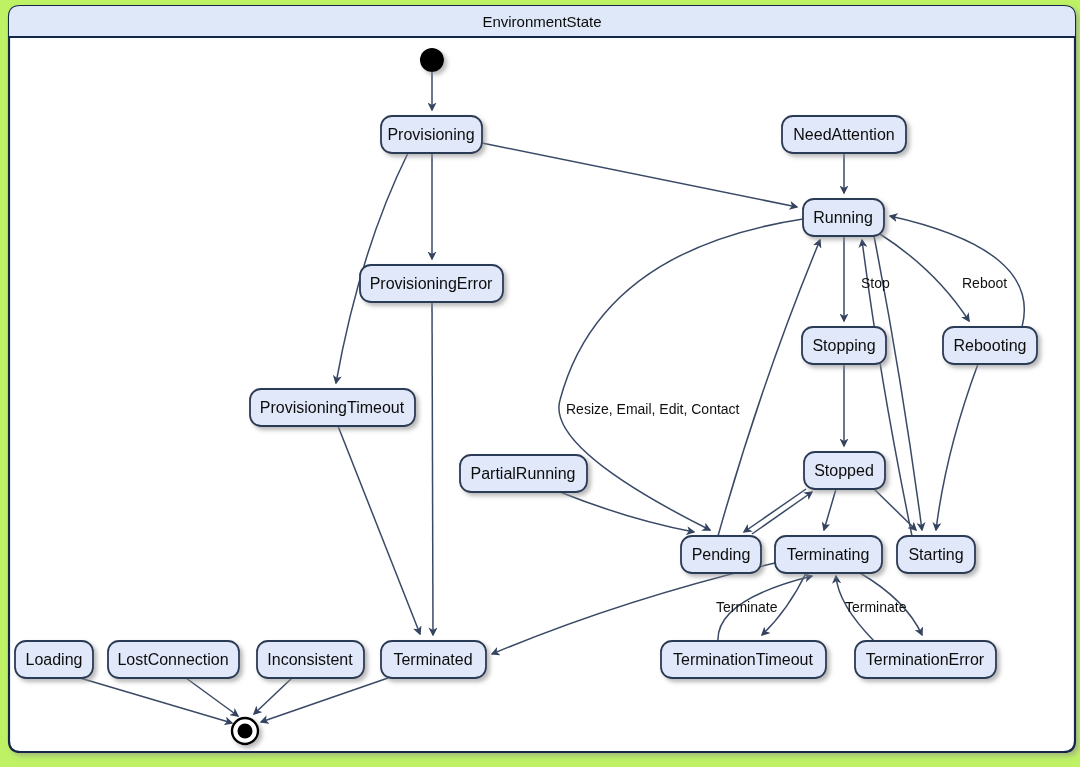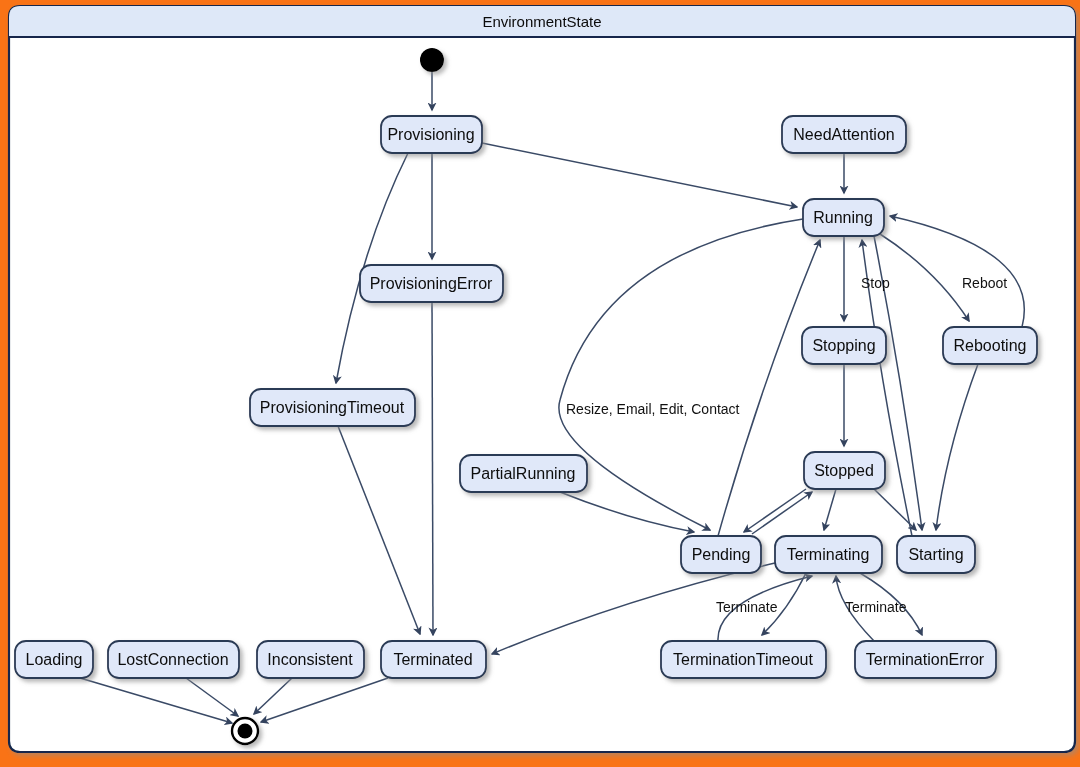--- a/index.html
+++ b/index.html
@@ -1,17 +1,17 @@
 <!DOCTYPE html>
 <html><head>
 <meta charset="utf-8">
 <style>
   html,body{margin:0;padding:0;background:#ffffff;}
   body{font-family:"Liberation Sans","DejaVu Sans",sans-serif;}
-  #canvas{position:relative;width:1080px;height:767px;overflow:hidden;background:#f97316;}
+  #canvas{position:relative;width:1080px;height:767px;overflow:hidden;background:#bef264;}
   #diagram-svg{position:absolute;left:0;top:0;width:1080px;height:767px;}
   .frame-title{
     font-size:15px;fill:#0b0b0b;
   }
   .state-label{font-size:16px;fill:#0d0d0d;}
   .edge-label{font-size:14px;fill:#111111;}
   text{font-family:"Liberation Sans","DejaVu Sans",sans-serif;}
 </style>
 </head>
 <body>

